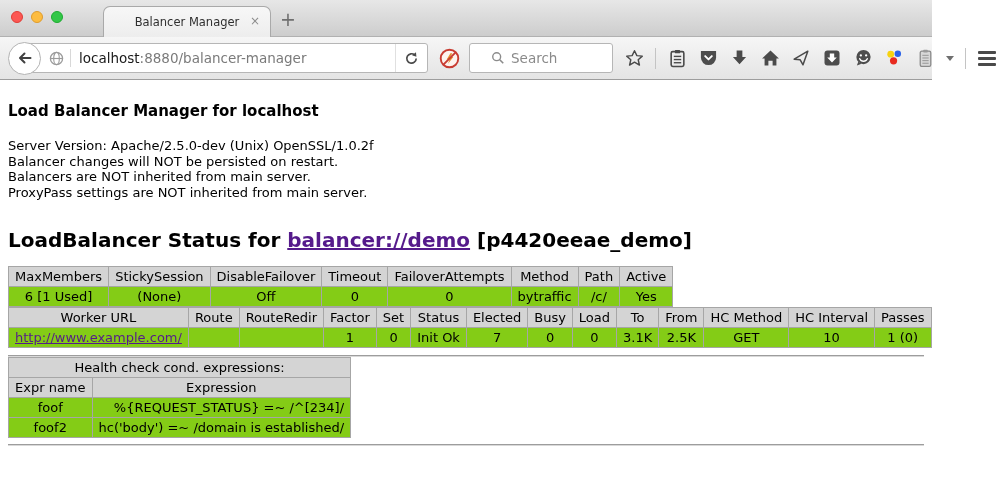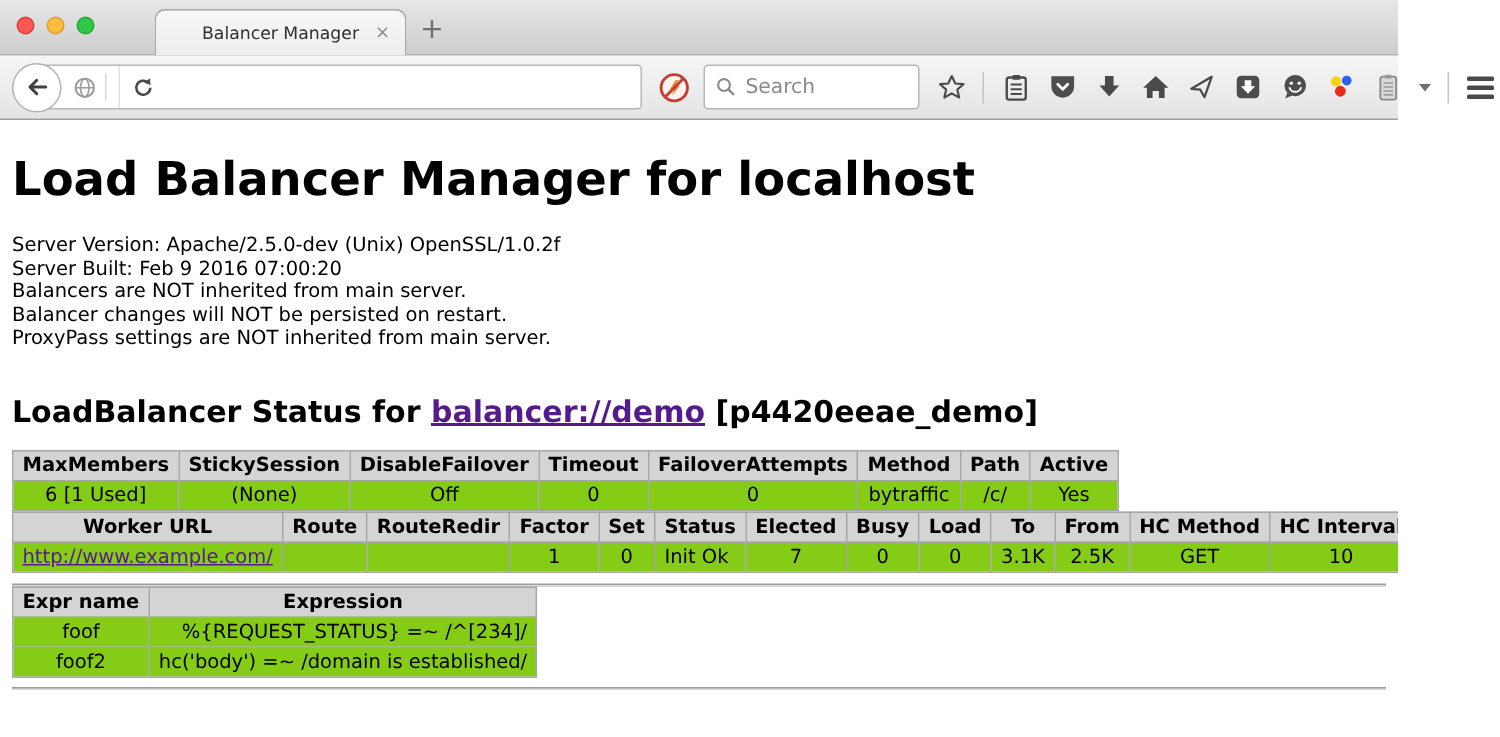--- a/index.html
+++ b/index.html
@@ -53,41 +53,41 @@
   .urlbar .globe { margin:0 6px 0 2px; }
   .urlbar .sep { width:1px; height:18px; background:#d8d8d8; margin-right:8px; }
   .urltext { flex:1; font-size:13.5px; color:#7a7a7a; white-space:nowrap; overflow:hidden; }
   .urltext b { color:#1a1a1a; font-weight:normal; }
   .reload-wrap { display:flex; align-items:center; height:100%; border-left:1px solid #e0e0e0; padding:0 8px; }
 
   .flashblock { margin-left:11px; flex:0 0 auto; }
 
   .searchbox {
     display:flex; align-items:center; height:30px; width:144px; flex:0 0 auto;
-    background:#fff; border:1px solid #b6b6b6; border-radius:3px; margin-left:9px; padding:0 7px;
+    background:#fff; border:1px solid #b6b6b6; border-radius:3px; margin-left:9px; padding:0 21px;
   }
   .searchbox .ph { color:#8a8a8a; font-size:13.5px; margin-left:6px; }
 
   .navicons { display:flex; align-items:center; margin-left:11px; gap:11px; flex:0 0 auto; }
   .tbicon { width:20px; height:20px; display:flex; align-items:center; justify-content:center; }
   .vsep { width:1px; height:21px; background:#c4c4c4; }
   .caret { width:0; height:0; border-left:4px solid transparent; border-right:4px solid transparent; border-top:5px solid #6f6f6f; }
   .hamburger { display:flex; flex-direction:column; gap:3px; }
   .hamburger i { width:18px; height:3px; background:#4a4a4a; border-radius:1px; }
 
   
   .content { flex:1; background:#fff; padding:0 8px; overflow:hidden; font-size:13px; color:#000; }
-  h1.page-title { font-size:31px; font-weight:bold; margin:22px 0 18px 0; letter-spacing:0; }
+  h1.page-title { font-size:15px; font-weight:bold; margin:22px 0 18px 0; letter-spacing:0; }
   .infoline { font-size:13px; line-height:15.5px; }
   .status-heading { font-size:20px; font-weight:bold; margin:28px 0 14px 0; }
   a.vlink { color:#551a8b; text-decoration:underline; }
 
   table.tbl { border-collapse:collapse; border:1px solid #6e6e6e; margin-top:0; }
   .tbl th, .tbl td { border:1px solid #a6a6a6; padding:1px 6px; font-size:13px; height:20px; }
-  .tbl th { background:#d4d4d4; font-weight:bold; text-align:center; white-space:nowrap; }
+  .tbl th { background:#d4d4d4; font-weight:normal; text-align:center; white-space:nowrap; }
   .tbl td { background:#84cc16; text-align:center; white-space:nowrap; }
   .tbl td.left { text-align:left; }
   .worker-tbl { margin-top:16px; }
   .health-tbl { margin-top:7px; }
   .health-tbl td.expr { text-align:right; }
   hr.rule { border:none; height:2px; margin:6px 0 0 0; background:#9d9d9d; border-bottom:1px solid #d9d9d9; }
   hr.rule-top { margin-top:7px; }
   svg { display:block; }
 </style>
 </head>
@@ -116,20 +116,21 @@
     </div>
     <div class="urlbar">
       <span class="globe">
         <svg width="15" height="15" viewBox="0 0 16 16">
           <circle cx="8" cy="8" r="6.5" fill="none" stroke="#9b9b9b" stroke-width="1.4"></circle>
           <ellipse cx="8" cy="8" rx="3" ry="6.5" fill="none" stroke="#9b9b9b" stroke-width="1.2"></ellipse>
           <path d="M1.5 8h13" stroke="#9b9b9b" stroke-width="1.2"></path>
         </svg>
       </span>
       <span class="sep"></span>
+      <span class="urltext"><b>localhost</b><span>:8880/balancer-manager</span></span>
       <span class="reload-wrap">
         <svg width="15" height="15" viewBox="0 0 16 16">
           <path d="M13 8a5 5 0 1 1-1.6-3.7" fill="none" stroke="#4a4a4a" stroke-width="1.8"></path>
           <polygon points="12.8,1.2 13.2,6 8.6,4.4" fill="#4a4a4a"></polygon>
         </svg>
       </span>
     </div>
     <div class="flashblock">
       <svg width="21" height="21" viewBox="0 0 22 22">
         <circle cx="11" cy="11" r="9.2" fill="#fdf3ef" stroke="#c83c32" stroke-width="2"></circle>
@@ -222,23 +223,22 @@
           <i></i>
         </span>
 
     </div>
   </div>
 
   <div class="content">
     <h1 class="page-title">Load Balancer Manager for localhost</h1>
 
     <div class="infoline">Server Version: Apache/2.5.0-dev (Unix) OpenSSL/1.0.2f</div>
-    <div class="infoline">Server Built: Feb 9 2016 07:00:20</div>
+    <div class="infoline">Balancer changes will NOT be persisted on restart.</div>
     <div class="infoline">Balancers are NOT inherited from main server.</div>
-    <div class="infoline">Balancer changes will NOT be persisted on restart.</div>
     <div class="infoline">ProxyPass settings are NOT inherited from main server.</div>
 
     <div class="status-heading"><span>LoadBalancer Status for </span><a class="vlink" href="#" style="font-weight:bold">balancer://demo</a><span> [p4420eeae_demo]</span></div>
 
     <table class="tbl">
       <tbody>
           <tr>
         <th>MaxMembers</th>
         <th>StickySession</th>
         <th>DisableFailover</th>
@@ -297,20 +297,23 @@
         <td>1 (0)</td>
 
       </tr>
     </tbody>
       </table>
 
     <hr class="rule rule-top">
 
     <table class="tbl health-tbl">
       <tbody>
+          <tr>
+        <th colspan="2">Health check cond. expressions:</th>
+      </tr>
       <tr>
         <th>Expr name</th>
         <th>Expression</th>
       </tr>
       <tr>
         <td>foof</td>
         <td class="expr">%{REQUEST_STATUS} =~ /^[234]/</td>
       </tr>
       <tr>
         <td>foof2</td>

